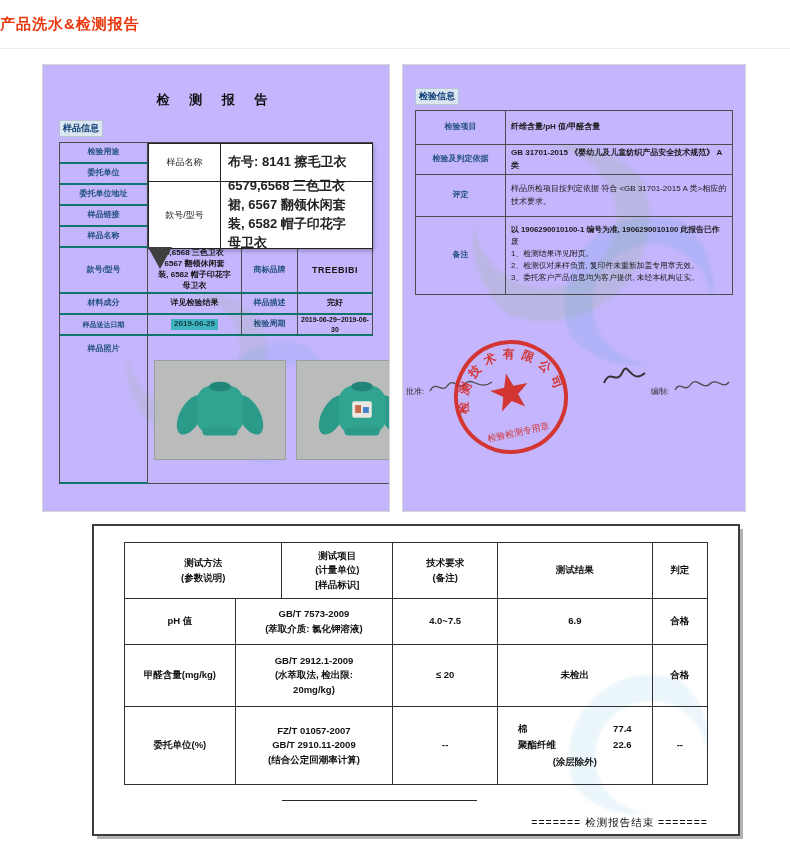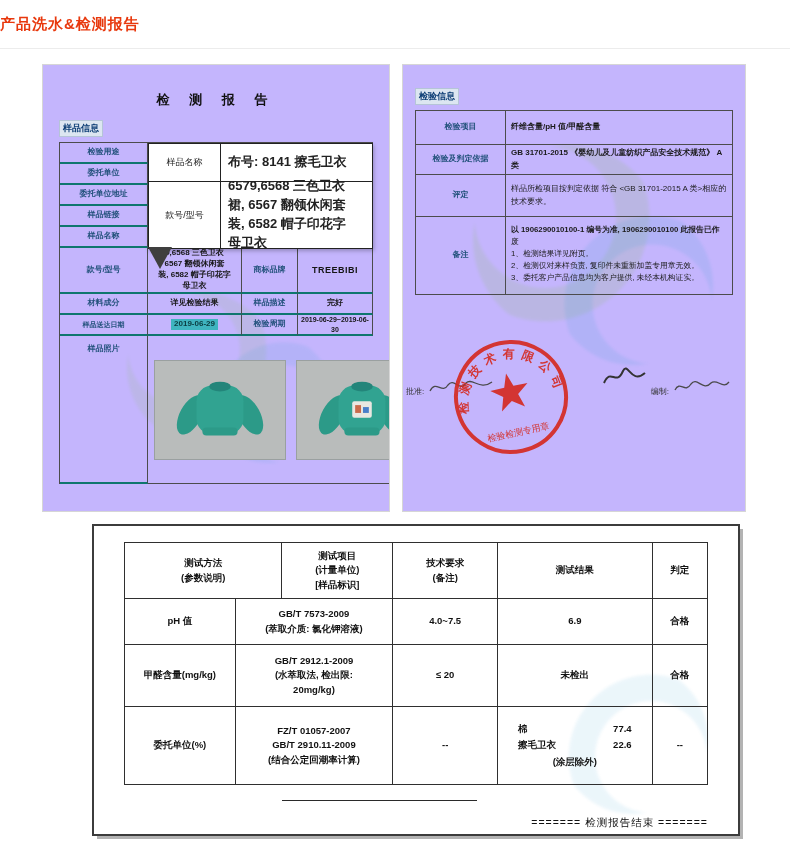--- a/index.html
+++ b/index.html
@@ -297,21 +297,21 @@
         <div class="rcell rc2 hr3">FZ/T 01057-2007
 GB/T 2910.11-2009
 (结合公定回潮率计算)</div>
         <div class="rcell rc3 hr3">--</div>
         <div class="rcell rc4 hr3 fiber">
           <div class="fiber-line">
             <span>棉</span>
             <span>77.4</span>
           </div>
           <div class="fiber-line">
-            <span>擦毛卫衣</span>
+            <span>聚酯纤维</span>
             <span>22.6</span>
           </div>
           <div class="fiber-note">(涂层除外)</div>
         </div>
         <div class="rcell rc5 hr3">--</div>
       </div>
     </div>
 
     <div class="sign-line"></div>
     <div class="results-footer">======= 检测报告结束 =======</div>

